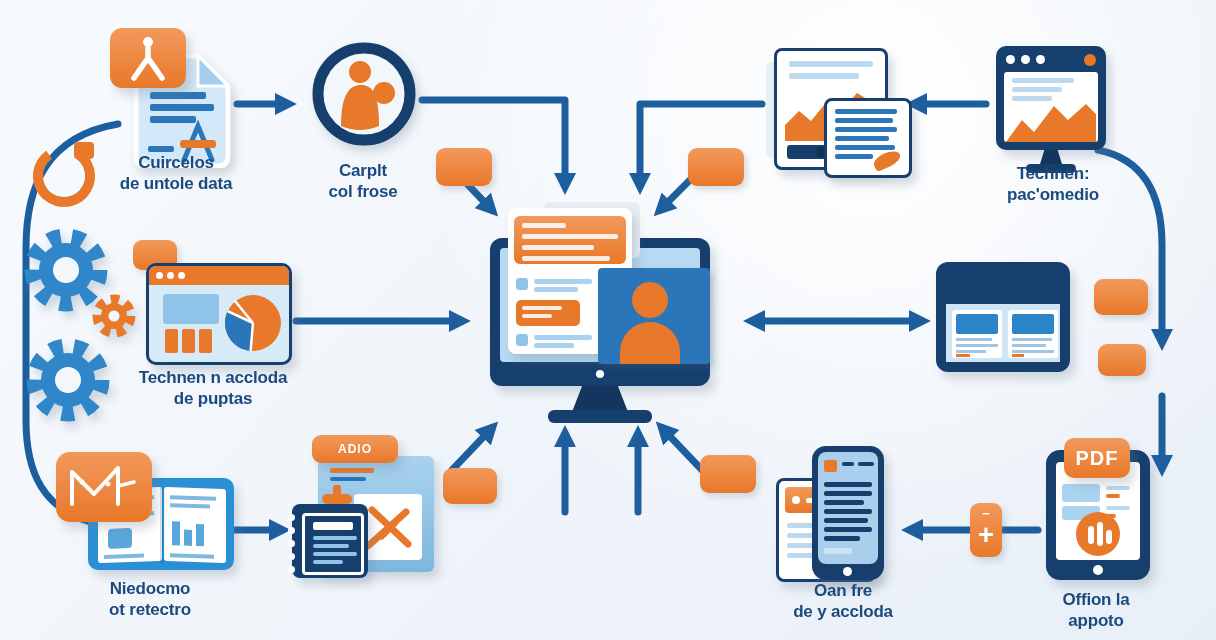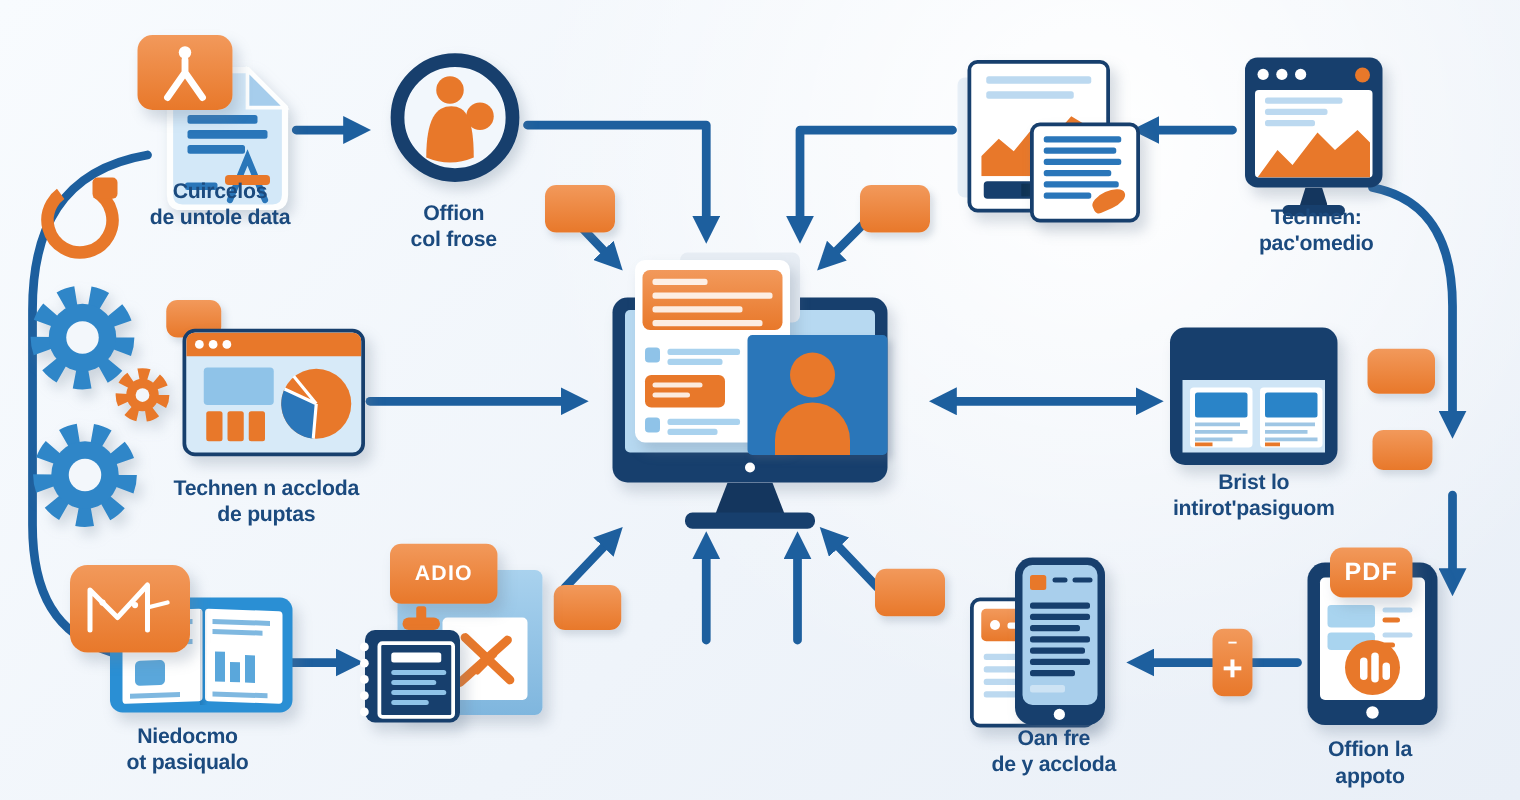--- a/index.html
+++ b/index.html
@@ -99,30 +99,30 @@
       <path d="M58,112 L72,78 L86,112" fill="none" style="stroke:var(--blue)" stroke-width="5" stroke-linecap="round"></path>
       <rect x="54" y="92" width="36" height="8" rx="3" style="fill:var(--orange)"></rect>
     </svg>
     <div class="abs shadow" style="left:110px;top:28px;width:76px;height:60px;background:linear-gradient(180deg,#f2995b,var(--orange));border-radius:12px">
       <svg width="76" height="60">
           <circle cx="38" cy="14" r="5" fill="#fff"></circle>
         <path d="M38,20 L38,30 M38,30 L24,50 M38,30 L52,50" stroke="#fff" stroke-width="5.5" stroke-linecap="round" fill="none"></path>
         </svg>
     </div>
   </div>
-  <div class="lbl" style="left:176px;top:142px">Cuircelos
+  <div class="lbl" style="left:176px;top:152px">Cuircelos
 de untole data</div>
 
   <svg class="abs dshadow" style="left:308px;top:38px" width="112" height="112">
     <circle cx="56" cy="56" r="46" fill="#f2f7fc" style="stroke:var(--navy)" stroke-width="11"></circle>
     <circle cx="52" cy="34" r="11" style="fill:var(--orange)"></circle>
     <circle cx="76" cy="55" r="11" style="fill:var(--orange)"></circle>
     <path d="M33,88 C33,57 41,47 53,47 C65,47 71,57 71,88 Q52,96 33,88 Z" style="fill:var(--orange)"></path>
   </svg>
-  <div class="lbl" style="left:363px;top:160px">Offion
+  <div class="lbl" style="left:363px;top:160px">Carplt
 col frose</div>
 
   <div>
     <div class="abs" style="left:766px;top:62px;width:26px;height:96px;background:#e7eff7;border-radius:6px"></div>
     <div class="abs shadow" style="left:774px;top:48px;width:108px;height:116px;background:#fff;border:3px solid var(--navy);border-radius:8px">
       <div class="abs" style="left:12px;top:10px;width:84px;height:6px;background:#bcd9f0;border-radius:2px"></div>
       <div class="abs" style="left:12px;top:22px;width:70px;height:6px;background:#bcd9f0;border-radius:2px"></div>
       <svg class="abs" style="left:8px;top:34px" width="92" height="56">
         <polygon points="0,56 0,40 14,26 26,36 44,14 58,24 72,8 92,20 92,56" style="fill:var(--orange)"></polygon>
       </svg>
@@ -170,21 +170,21 @@
     <div class="abs" style="left:14px;top:28px;width:56px;height:30px;background:#8fc3e8;border-radius:3px"></div>
     <div class="abs" style="left:16px;top:63px;width:13px;height:24px;background:var(--orange);border-radius:2px"></div>
     <div class="abs" style="left:33px;top:63px;width:13px;height:24px;background:var(--orange);border-radius:2px"></div>
     <div class="abs" style="left:50px;top:63px;width:13px;height:24px;background:var(--orange);border-radius:2px"></div>
     <svg class="abs" style="left:72px;top:24px" width="64" height="66">
       <circle cx="32" cy="33" r="28" style="fill:var(--orange)"></circle>
       <path d="M32,33 L29.6,60.9 A28,28 0 0 1 6.6,21.2 Z" style="fill:var(--blue)"></path>
       <path d="M32,33 L29.6,60.9 M32,33 L6.6,21.2 M32,33 L14,11" stroke="#fff" stroke-width="2.5" fill="none"></path>
     </svg>
   </div>
-  <div class="lbl" style="left:213px;top:380px">Technen n accloda
+  <div class="lbl" style="left:213px;top:367px">Technen n accloda
 de puptas</div>
 
   <div>
     <div class="abs shadow" style="left:490px;top:238px;width:220px;height:148px;background:var(--navy);border-radius:12px">
       <div class="abs" style="left:10px;top:10px;width:200px;height:114px;background:var(--lblue);border-radius:4px"></div>
       <div class="abs" style="left:106px;top:132px;width:8px;height:8px;border-radius:50%;background:#fff"></div>
     </div>
     <div class="abs" style="left:572px;top:386px;width:56px;height:26px;background:#14365e;clip-path:polygon(18% 0,82% 0,100% 100%,0 100%)"></div>
     <div class="abs" style="left:548px;top:410px;width:104px;height:13px;background:var(--navy);border-radius:6px"></div>
     <div class="abs" style="left:544px;top:202px;width:96px;height:56px;background:#e7edf4;border-radius:6px"></div>
@@ -225,22 +225,20 @@
       </div>
       <div class="abs" style="left:62px;top:6px;width:50px;height:48px;background:#fff;border-radius:3px">
         <div class="abs" style="left:4px;top:4px;width:42px;height:20px;background:#2a84c8;border-radius:2px"></div>
         <div class="abs" style="left:4px;top:28px;width:40px;height:3px;background:#9fc6e4"></div>
         <div class="abs" style="left:4px;top:34px;width:34px;height:3px;background:#9fc6e4"></div>
         <div class="abs" style="left:4px;top:40px;width:42px;height:3px;background:#9fc6e4"></div>
         <div class="abs" style="left:4px;top:44px;width:12px;height:3px;background:var(--orange)"></div>
       </div>
     </div>
   </div>
-  <div class="lbl" style="left:1003px;top:375px">Brist lo
-intirot'pasiguom</div>
 
   <div>
     <div class="abs shadow" style="left:88px;top:478px;width:146px;height:92px;background:#2a8fd4;border-radius:10px">
       <div class="abs" style="left:10px;top:10px;width:64px;height:74px;background:#fff;border-radius:3px;transform:skewY(-2deg)">
         <div class="abs" style="left:6px;top:8px;width:50px;height:4px;background:#7fb8e0"></div>
         <div class="abs" style="left:6px;top:16px;width:44px;height:4px;background:#7fb8e0"></div>
         <div class="abs" style="left:6px;top:24px;width:50px;height:4px;background:#7fb8e0"></div>
         <div class="abs" style="left:10px;top:40px;width:24px;height:20px;background:#5aa7db;border-radius:4px"></div>
         <div class="abs" style="left:6px;top:66px;width:40px;height:4px;background:#7fb8e0"></div>
       </div>
@@ -257,35 +255,35 @@
     <div class="abs shadow" style="left:56px;top:452px;width:96px;height:70px;background:linear-gradient(180deg,#f2995b,var(--orange));border-radius:14px">
       <svg width="96" height="70">
         <path d="M16,52 L16,20 L38,42 L62,16 L62,52" fill="none" stroke="#fff" stroke-width="4" stroke-linecap="round" stroke-linejoin="round"></path>
         <circle cx="26" cy="30" r="2.5" fill="#fff"></circle>
           <circle cx="52" cy="32" r="2.5" fill="#fff"></circle>
         <path d="M62,34 L78,30" stroke="#fff" stroke-width="3.5" stroke-linecap="round"></path>
       </svg>
     </div>
   </div>
   <div class="lbl" style="left:150px;top:578px">Niedocmo
-ot pasiqualo</div>
+ot retectro</div>
 
   <div>
     <div class="abs shadow" style="left:318px;top:456px;width:116px;height:116px;background:linear-gradient(180deg,#a9d2ee,#7fb6de);border-radius:6px">
       <div class="abs" style="left:12px;top:12px;width:44px;height:5px;background:var(--orange);border-radius:2px"></div>
       <div class="abs" style="left:12px;top:21px;width:36px;height:4px;background:var(--blue);border-radius:2px"></div>
       <div class="abs" style="left:36px;top:38px;width:68px;height:66px;background:#fff;border-radius:4px">
         <svg width="68" height="66">
           <path d="M14,52 L52,18" stroke="#e8782a" stroke-width="7" stroke-linecap="round"></path>
           <path d="M18,16 L54,50" stroke="#e8782a" stroke-width="7" stroke-linecap="round"></path>
           <path d="M28,44 L42,30" stroke="#e8782a" stroke-width="3.5" stroke-linecap="round"></path>
         </svg>
       </div>
     </div>
-    <div class="abs shadow tagtxt" style="left:312px;top:435px;width:86px;height:48px;background:linear-gradient(180deg,#f2995b,var(--orange));border-radius:9px;font-size:17px;letter-spacing:1px">ADIO</div>
+    <div class="abs shadow tagtxt" style="left:312px;top:435px;width:86px;height:28px;background:linear-gradient(180deg,#f2995b,var(--orange));border-radius:9px;font-size:12px;letter-spacing:1px">ADIO</div>
     <div class="abs" style="left:322px;top:494px;width:30px;height:10px;background:var(--orange);border-radius:5px"></div>
     <div class="abs" style="left:333px;top:485px;width:8px;height:11px;background:var(--orange);border-radius:2px"></div>
     <div class="abs shadow" style="left:292px;top:504px;width:76px;height:74px;background:var(--navy);border-radius:8px">
       <div class="abs" style="left:10px;top:9px;width:56px;height:56px;border:3px solid #fff;border-radius:4px">
         <div class="abs" style="left:8px;top:6px;width:40px;height:8px;background:#fff;border-radius:2px"></div>
         <div class="abs" style="left:8px;top:20px;width:44px;height:4px;background:#8fc3e8;border-radius:2px"></div>
         <div class="abs" style="left:8px;top:28px;width:36px;height:4px;background:#8fc3e8;border-radius:2px"></div>
         <div class="abs" style="left:8px;top:36px;width:44px;height:4px;background:#8fc3e8;border-radius:2px"></div>
         <div class="abs" style="left:8px;top:44px;width:30px;height:4px;background:#8fc3e8;border-radius:2px"></div>
       </div>

